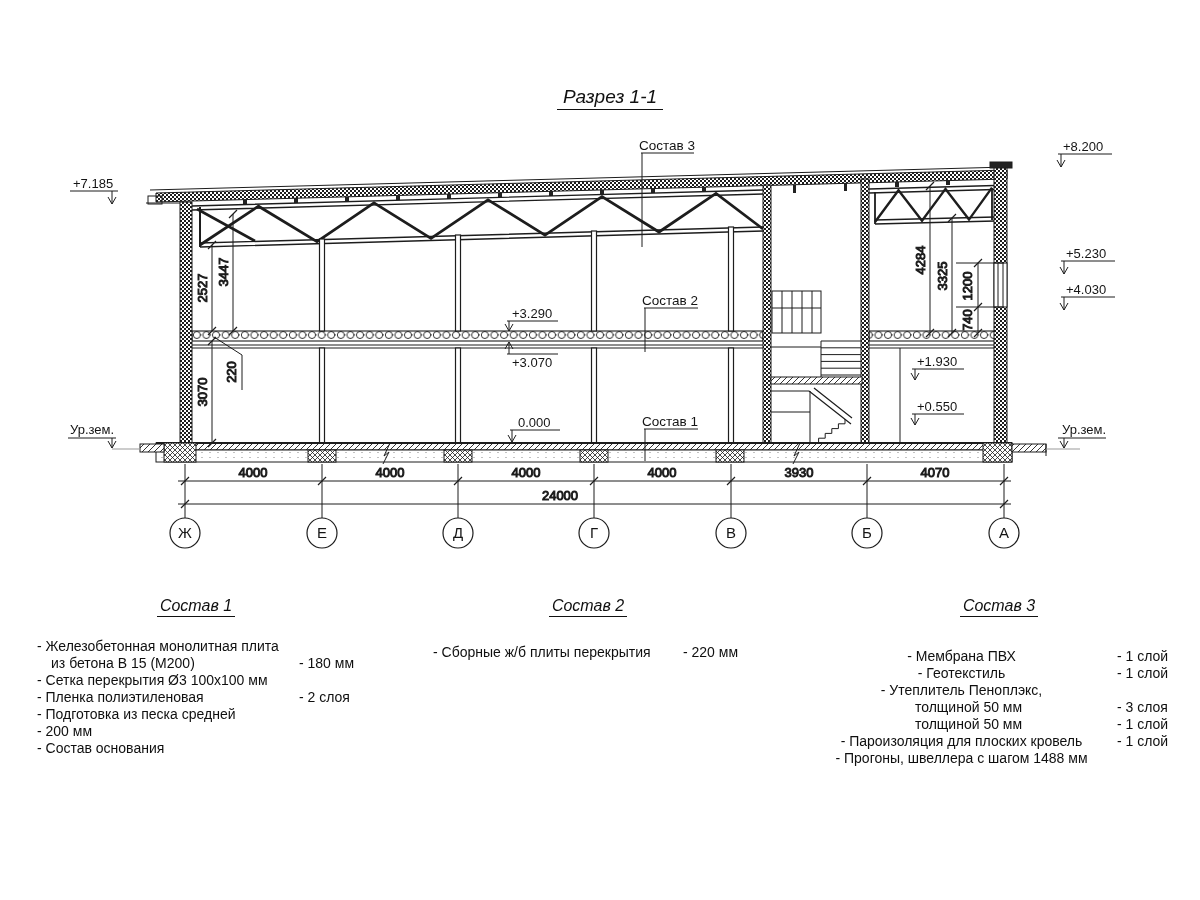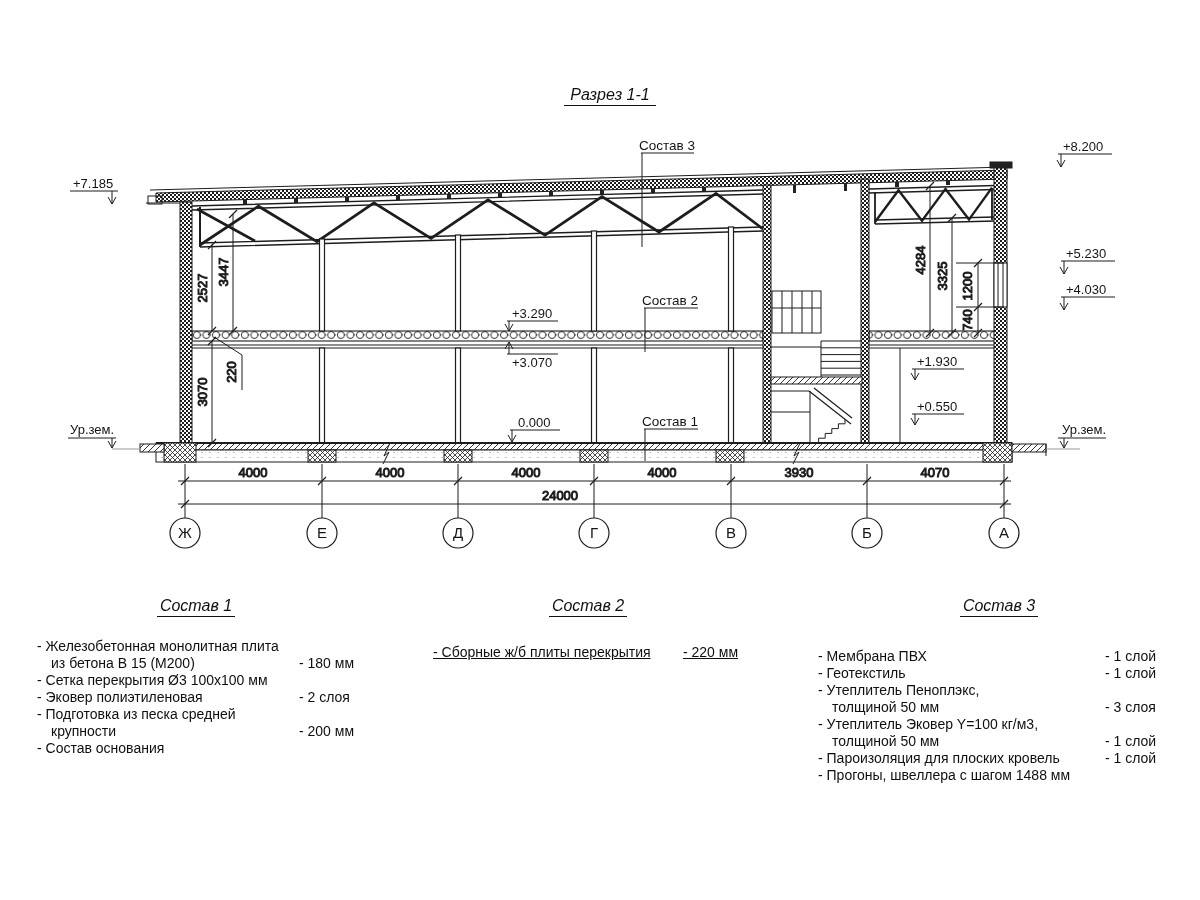--- a/index.html
+++ b/index.html
@@ -1,29 +1,29 @@
 <!DOCTYPE html>
 <html><head>
 <meta charset="utf-8">
 <style>
   html,body{margin:0;padding:0;background:#e8e8e8;}
   .stage{position:relative;width:1200px;height:900px;background:#ffffff;overflow:hidden;
          font-family:"Liberation Sans",sans-serif;color:#111;}
   .dtitle{position:absolute;left:470px;top:86px;width:280px;text-align:center;
-          font-style:italic;font-size:16px;color:#111;}
+          font-style:italic;font-size:19px;color:#111;}
   .dtitle .ut{border-bottom:1.6px solid #111;padding:0 6px 2px;}
   svg{position:absolute;left:0;top:0;}
   svg text{font-family:"Liberation Sans",sans-serif;fill:#151515;}
   .t13{font-size:13px;} .t15{font-size:15px;} .t14{font-size:13.5px;}
   .legend{position:absolute;font-size:14px;line-height:17px;color:#0f0f0f;}
   .ltitle{text-align:center;font-style:italic;font-size:16px;margin-bottom:0;}
   .ltitle .u{border-bottom:1.4px solid #111;padding:0 3px 2px;}
   .lrow{display:grid;}
   .s1 .lrow{grid-template-columns:262px 1fr;}
-  .s2 .lrow{grid-template-columns:250px 1fr;text-decoration:underline;}
+  .s2 .lrow{grid-template-columns:250px 1fr;}
   .s3 .lrow{grid-template-columns:287px 1fr;}
   .ind{padding-left:14px;}
   .lv{white-space:nowrap;}
 </style>
 </head>
 <body>
 
 <div class="stage">
 
   <div class="dtitle">
@@ -277,29 +277,28 @@
         </div>
       <div class="lrow">
           <span class="lt ind">из бетона В 15 (М200)</span>
           <span class="lv">- 180 мм</span>
         </div>
       <div class="lrow">
           <span class="lt">- Сетка перекрытия Ø3 100x100 мм</span>
           <span class="lv"></span>
         </div>
       <div class="lrow">
-          <span class="lt">- Эковер полиэтиленовая</span>
+          <span class="lt">- Пленка полиэтиленовая</span>
           <span class="lv">- 2 слоя</span>
         </div>
       <div class="lrow">
           <span class="lt">- Подготовка из песка средней</span>
           <span class="lv"></span>
         </div>
       <div class="lrow">
-          <span class="lt ind">крупности</span>
           <span class="lv">- 200 мм</span>
         </div>
       <div class="lrow">
           <span class="lt">- Состав основания</span>
           <span class="lv"></span>
         </div>
     </div>
   </div>
 
   <div class="legend s2" style="left:433px;top:597px;width:310px;">
@@ -307,42 +306,38 @@
     <div style="margin-top:30px;">
       <div class="lrow">
           <span class="lt">- Сборные ж/б плиты перекрытия</span>
           <span class="lv">- 220 мм</span>
         </div>
     </div>
   </div>
 
   <div class="legend s3" style="left:818px;top:597px;width:362px;">
     <div class="ltitle"><span class="u">Состав 3</span></div>
-    <div style="margin-top:34px;">
+    <div style="margin-top:34px;text-align:center;">
       <div class="lrow">
           <span class="lt">- Мембрана ПВХ</span>
           <span class="lv">- 1 слой</span>
         </div>
       <div class="lrow">
           <span class="lt">- Геотекстиль</span>
           <span class="lv">- 1 слой</span>
         </div>
       <div class="lrow">
           <span class="lt">- Утеплитель Пеноплэкс,</span>
           <span class="lv"></span>
         </div>
       <div class="lrow">
           <span class="lt ind">толщиной 50 мм</span>
           <span class="lv">- 3 слоя</span>
         </div>
       <div class="lrow">
-          <span class="lt">- Утеплитель Эковер Y=100 кг/м3,</span>
-          <span class="lv"></span>
-        </div>
-      <div class="lrow">
           <span class="lt ind">толщиной 50 мм</span>
           <span class="lv">- 1 слой</span>
         </div>
       <div class="lrow">
           <span class="lt">- Пароизоляция для плоских кровель</span>
           <span class="lv">- 1 слой</span>
         </div>
       <div class="lrow">
           <span class="lt">- Прогоны, швеллера с шагом 1488 мм</span>
           <span class="lv"></span>

